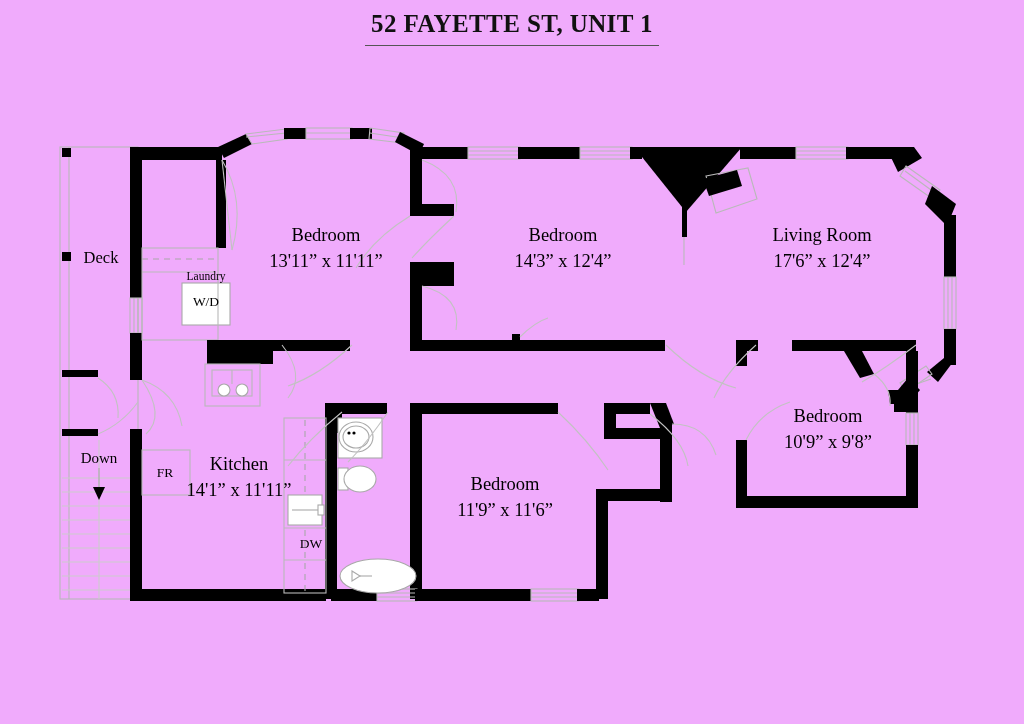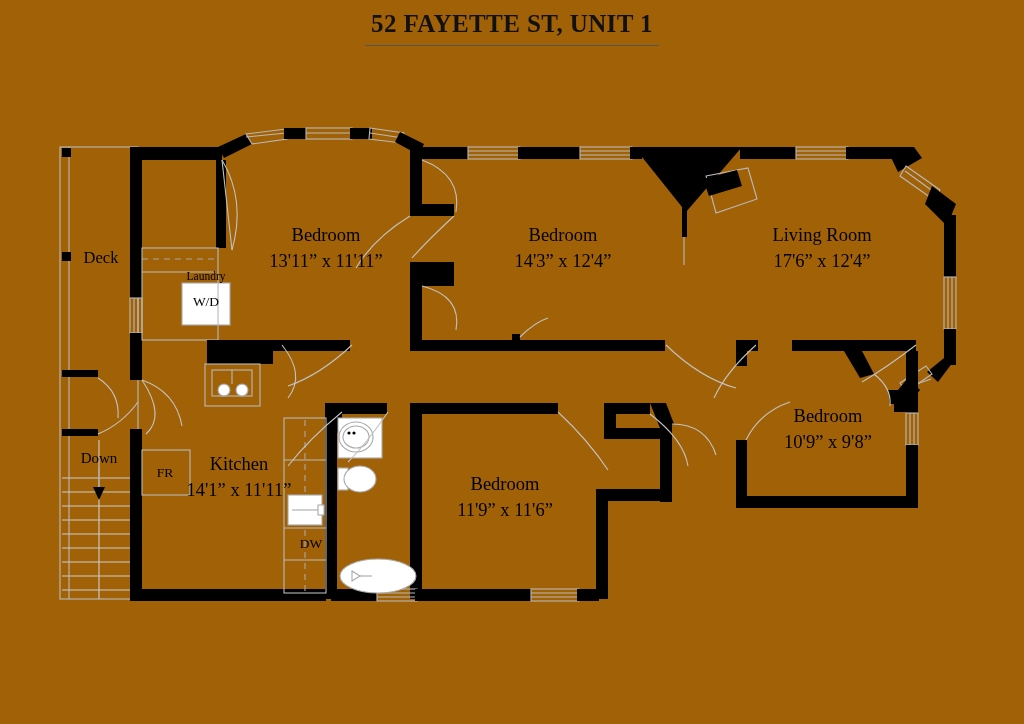--- a/index.html
+++ b/index.html
@@ -11,21 +11,21 @@
     width: 1024px;
     height: 724px;
     font-family: "Liberation Serif", "DejaVu Serif", serif;
     color: #000000;
     position: relative;
     overflow: hidden;
   }
   #plan-root {
     position: absolute;
     inset: 0;
-    background: #a16207;
+    background: #f0abfc;
   }
   .title-block {
     position: absolute;
     top: 10px;
     left: 0;
     width: 1024px;
     text-align: center;
   }
   .plan-title {
     font-family: "Liberation Serif", "DejaVu Serif", serif;

